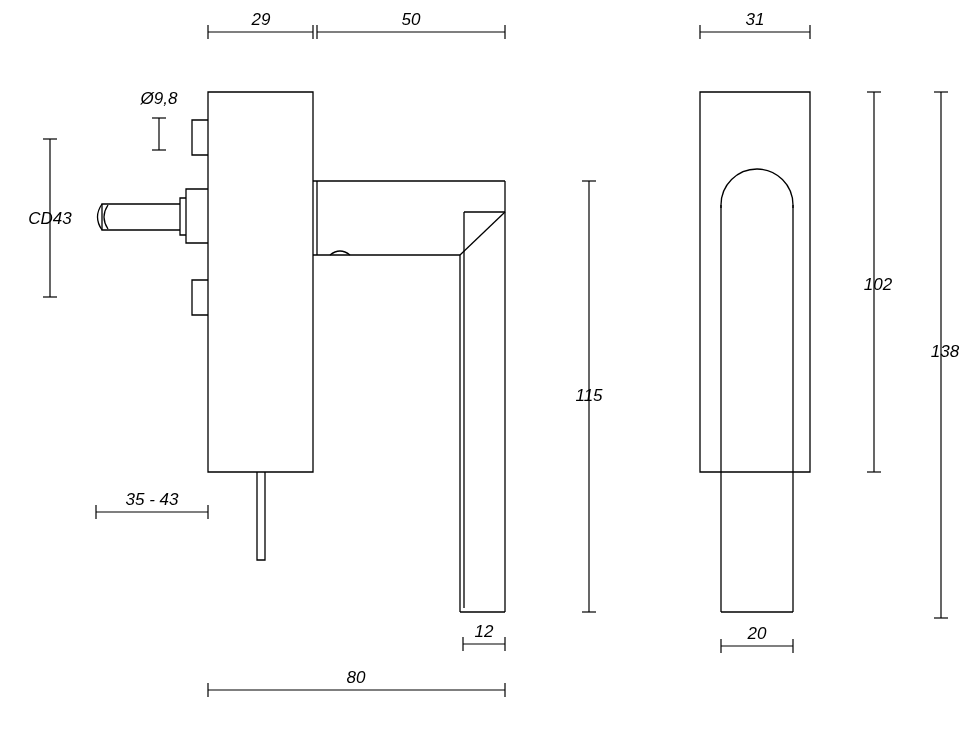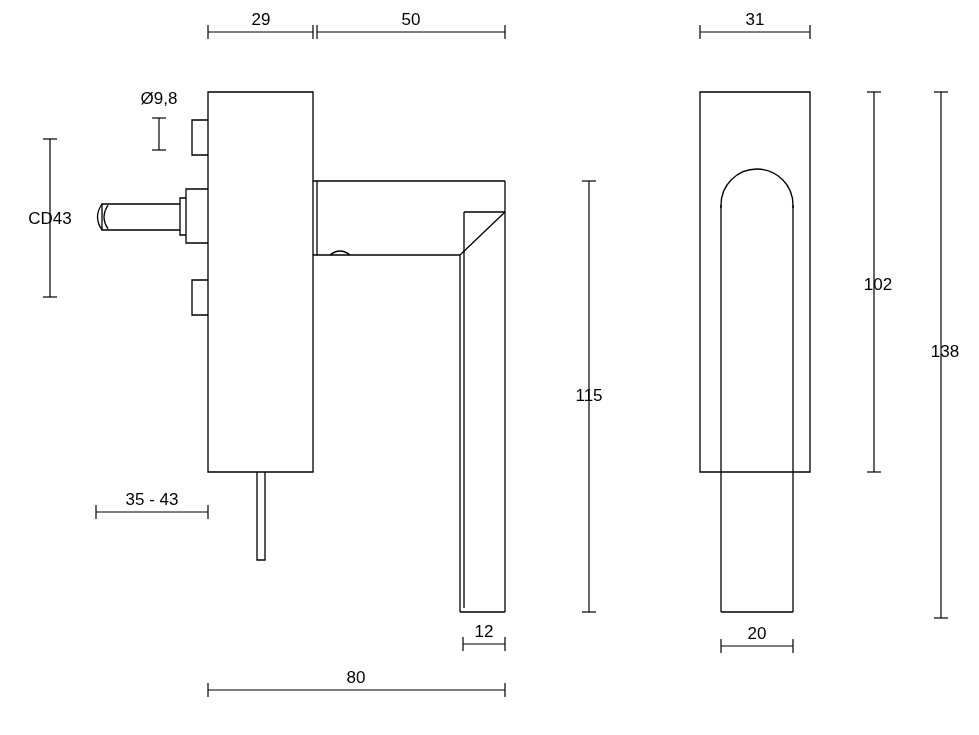--- a/index.html
+++ b/index.html
@@ -6,21 +6,21 @@
   body{
     width:979px;height:735px;
     background:#ffffff;
     font-family:"Liberation Sans", sans-serif;
     overflow:hidden;
     position:relative;
   }
   #drawing-root{
     position:absolute;
     left:0;top:0;
-    width:979px;height:735px;
+    width:979px;height:735px;font-style:italic;
   }
   svg{display:block;}
   .dim-text{
     font-family:"Liberation Sans", sans-serif;
     font-size:17px;
     fill:#000000;
     dominant-baseline:alphabetic;
   }
   .dim-text-mid{text-anchor:middle;}
 </style>

